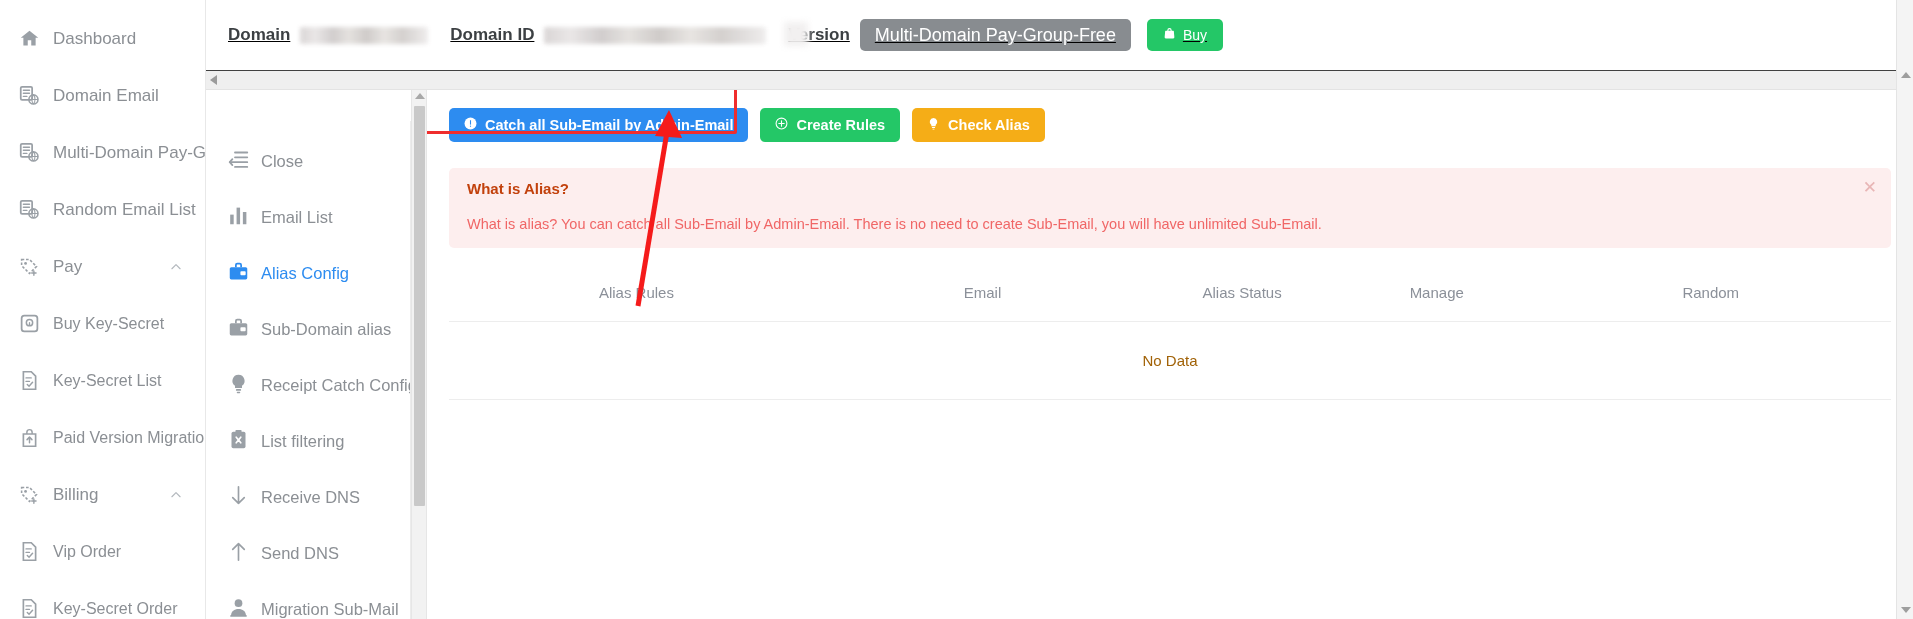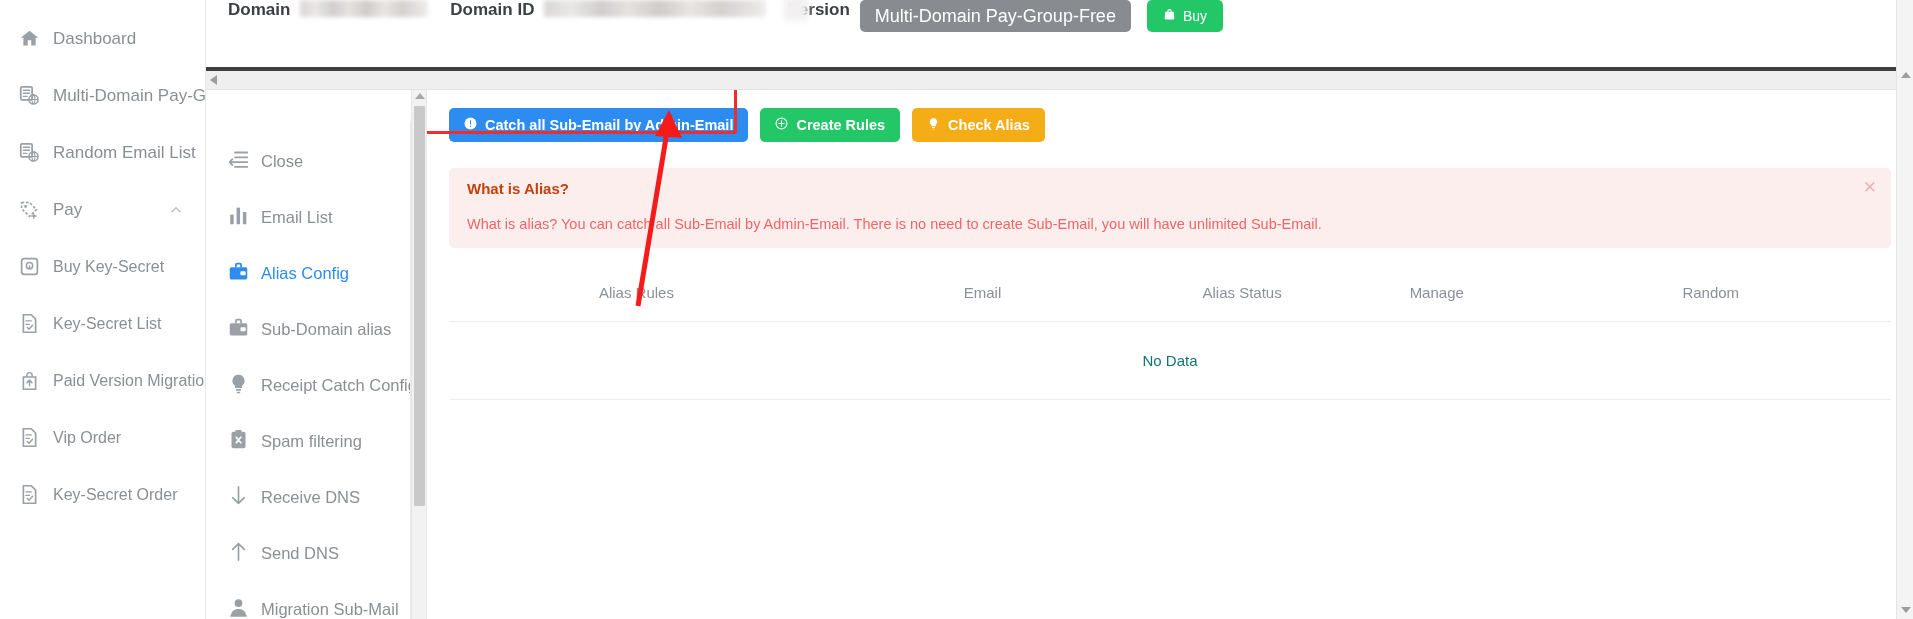--- a/index.html
+++ b/index.html
@@ -58,24 +58,25 @@
     flex-direction: column;
     min-width: 0;
     background: #fff;
   }
 
   
   #topbar {
     height: 71px;
     flex: 0 0 71px;
     display: flex;
-    align-items: flex-start;
+    align-items: center;
     padding-left: 22px;
     background: #ffffff;
-    border-bottom: 4px solid #404040;
+    border-bottom: 1px solid #404040;
+    text-decoration: underline;
   }
   .tb-label {
     font-size: 17px;
     font-weight: bold;
     color: #3c4043;
     margin-right: 10px;
     white-space: nowrap;
   }
   .blurbox {
     height: 17px;
@@ -293,21 +294,21 @@
   #tbl th {
     font-size: 15px;
     color: #8b9099;
     font-weight: normal;
     padding: 6px 0 20px 0;
     border-bottom: 1px solid #ededed;
     text-align: center;
   }
   #tbl td {
     text-align: center;
-    color: #0f766e;
+    color: #a16207;
     font-size: 15px;
     padding: 30px 0;
     border-bottom: 1px solid #ededed;
   }
   .col-alias-rules { width: 26%; }
   .col-email       { width: 22%; }
   .col-status      { width: 14%; }
   .col-manage      { width: 13%; }
   .col-remark      { width: 25%; }
 
@@ -366,33 +367,46 @@
         <span class="nav-ico">
           <span>
             <svg width="21" height="21" viewBox="0 0 24 24" aria-hidden="true">
               <rect x="2" y="2" width="13" height="15" rx="1.5" fill="none" stroke="#9aa0a6" stroke-width="2"></rect>
               <path d="M5 6h7M5 9.5h7M5 13h4" stroke="#9aa0a6" stroke-width="1.6" stroke-linecap="round"></path>
               <circle cx="16.5" cy="16.5" r="5.2" fill="none" stroke="#9aa0a6" stroke-width="1.8"></circle>
               <path d="M11.3 16.5h10.4M16.5 11.3c2.4 2.6 2.4 7.8 0 10.4M16.5 11.3c-2.4 2.6-2.4 7.8 0 10.4" fill="none" stroke="#9aa0a6" stroke-width="1.2"></path>
             </svg>
           </span>
         </span>
-        <span class="nav-label">Multi-Domain Pay-Group</span>
+        <span class="nav-label">Domain Email</span>
       </div>
       <div class="nav-item">
         <span class="nav-ico">
           <span>
             <svg width="21" height="21" viewBox="0 0 24 24" aria-hidden="true">
               <rect x="2" y="2" width="13" height="15" rx="1.5" fill="none" stroke="#9aa0a6" stroke-width="2"></rect>
               <path d="M5 6h7M5 9.5h7M5 13h4" stroke="#9aa0a6" stroke-width="1.6" stroke-linecap="round"></path>
               <circle cx="16.5" cy="16.5" r="5.2" fill="none" stroke="#9aa0a6" stroke-width="1.8"></circle>
               <path d="M11.3 16.5h10.4M16.5 11.3c2.4 2.6 2.4 7.8 0 10.4M16.5 11.3c-2.4 2.6-2.4 7.8 0 10.4" fill="none" stroke="#9aa0a6" stroke-width="1.2"></path>
             </svg>
           </span>
         </span>
+        <span class="nav-label">Multi-Domain Pay-Group</span>
+      </div>
+      <div class="nav-item">
+        <span class="nav-ico">
+          <span>
+            <svg width="21" height="21" viewBox="0 0 24 24" aria-hidden="true">
+              <rect x="2" y="2" width="13" height="15" rx="1.5" fill="none" stroke="#9aa0a6" stroke-width="2"></rect>
+              <path d="M5 6h7M5 9.5h7M5 13h4" stroke="#9aa0a6" stroke-width="1.6" stroke-linecap="round"></path>
+              <circle cx="16.5" cy="16.5" r="5.2" fill="none" stroke="#9aa0a6" stroke-width="1.8"></circle>
+              <path d="M11.3 16.5h10.4M16.5 11.3c2.4 2.6 2.4 7.8 0 10.4M16.5 11.3c-2.4 2.6-2.4 7.8 0 10.4" fill="none" stroke="#9aa0a6" stroke-width="1.2"></path>
+            </svg>
+          </span>
+        </span>
         <span class="nav-label">Random Email List</span>
       </div>
       <div class="nav-item">
         <span class="nav-ico">
           <span>
             <svg width="21" height="21" viewBox="0 0 24 24" aria-hidden="true">
               <path d="M3 4h9l8 8-8 8-9-9z" fill="none" stroke="#9aa0a6" stroke-width="1.8" stroke-dasharray="3 2"></path>
               <circle cx="7.5" cy="8.5" r="1.6" fill="#9aa0a6"></circle>
               <path d="M17 17v5M14.5 19.5h5" stroke="#9aa0a6" stroke-width="1.6" stroke-linecap="round"></path>
             </svg>
@@ -431,20 +445,35 @@
         <span class="nav-ico">
           <span>
             <svg width="21" height="21" viewBox="0 0 24 24" aria-hidden="true">
               <path d="M5 8h14v14H5z" fill="none" stroke="#9aa0a6" stroke-width="1.9"></path>
               <path d="M9 8V6a3 3 0 0 1 6 0v2" fill="none" stroke="#9aa0a6" stroke-width="1.7"></path>
               <path d="M12 18v-6M9.2 14.4 12 11.6l2.8 2.8" fill="none" stroke="#9aa0a6" stroke-width="1.7" stroke-linecap="round" stroke-linejoin="round"></path>
             </svg>
           </span>
         </span>
         <span class="nav-label">Paid Version Migration</span>
+      </div>
+      <div class="nav-item">
+        <span class="nav-ico">
+          <span>
+            <svg width="21" height="21" viewBox="0 0 24 24" aria-hidden="true">
+              <path d="M3 4h9l8 8-8 8-9-9z" fill="none" stroke="#9aa0a6" stroke-width="1.8" stroke-dasharray="3 2"></path>
+              <circle cx="7.5" cy="8.5" r="1.6" fill="#9aa0a6"></circle>
+              <path d="M17 17v5M14.5 19.5h5" stroke="#9aa0a6" stroke-width="1.6" stroke-linecap="round"></path>
+            </svg>
+          </span>
+        </span>
+        <span class="nav-label">Billing</span>
+        <span class="nav-caret"><svg width="14" height="14" viewBox="0 0 24 24">
+            <path d="M5 15l7-7 7 7" fill="none" stroke="#b3b8bd" stroke-width="2" stroke-linecap="round" stroke-linejoin="round"></path>
+          </svg></span>
       </div>
       <div class="nav-item sub">
         <span class="nav-ico">
           <span>
             <svg width="21" height="21" viewBox="0 0 24 24" aria-hidden="true">
               <path d="M5 2h9l5 5v15H5z" fill="none" stroke="#9aa0a6" stroke-width="1.9"></path>
               <path d="M8 9h6M8 13h4" stroke="#9aa0a6" stroke-width="1.5" stroke-linecap="round"></path>
               <path d="M9.5 16.5l2 2 4-4.5" fill="none" stroke="#9aa0a6" stroke-width="1.7" stroke-linecap="round"></path>
             </svg>
           </span>
@@ -542,21 +571,21 @@
             <span>Receipt Catch Config</span>
           </div>
           <div class="snav-item">
             <span class="snav-ico">
               <span><svg width="21" height="21" viewBox="0 0 24 24" aria-hidden="true">
                   <rect x="4" y="3" width="16" height="19" rx="2" fill="#9aa0a6"></rect>
                   <rect x="8.5" y="1" width="7" height="3.4" rx="1" fill="#9aa0a6"></rect>
                   <path d="M9.4 9.4l5.2 6.4M14.6 9.4l-5.2 6.4" stroke="#ffffff" stroke-width="1.9" stroke-linecap="round"></path>
                 </svg></span>
             </span>
-            <span>Spam filtering</span>
+            <span>List filtering</span>
           </div>
           <div class="snav-item">
             <span class="snav-ico">
               <span><svg width="21" height="21" viewBox="0 0 24 24" aria-hidden="true">
                   <path d="M12 2v19M5.4 14.4 12 21l6.6-6.6" fill="none" stroke="#9aa0a6" stroke-width="1.9" stroke-linecap="round" stroke-linejoin="round"></path>
                 </svg></span>
             </span>
             <span>Receive DNS</span>
           </div>
           <div class="snav-item">

